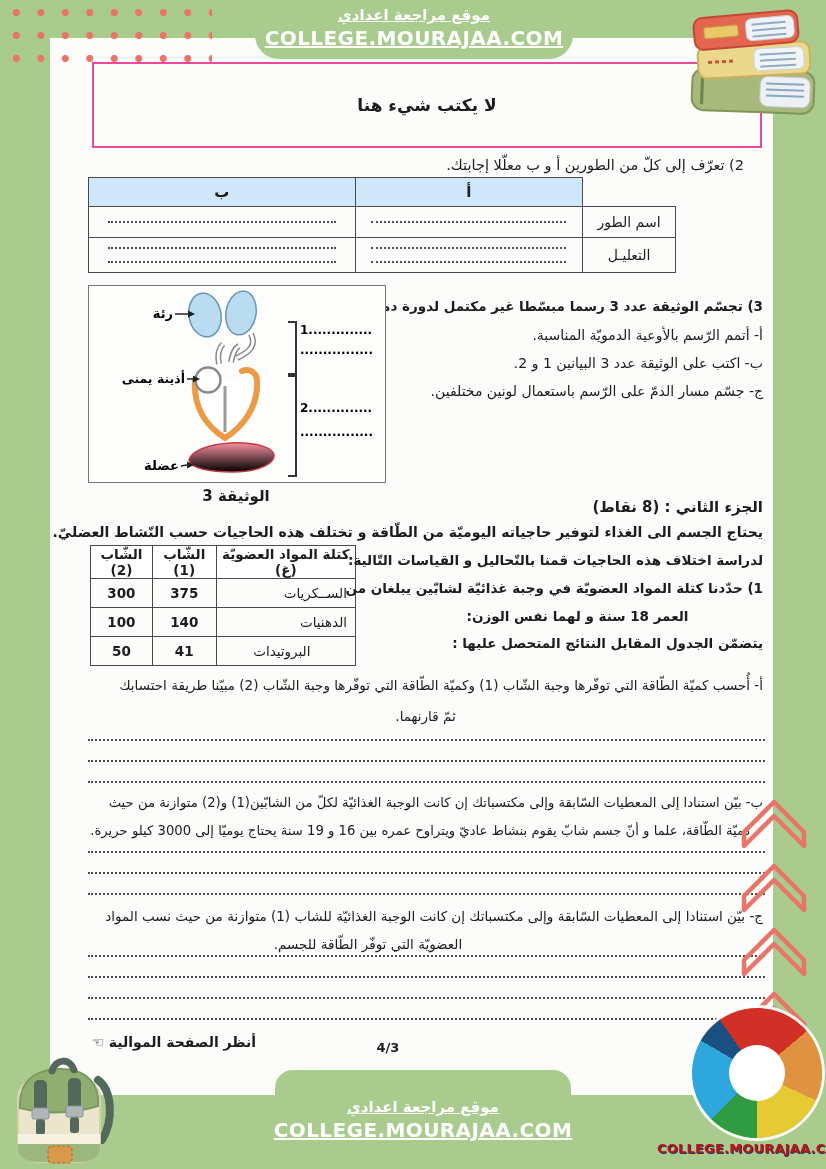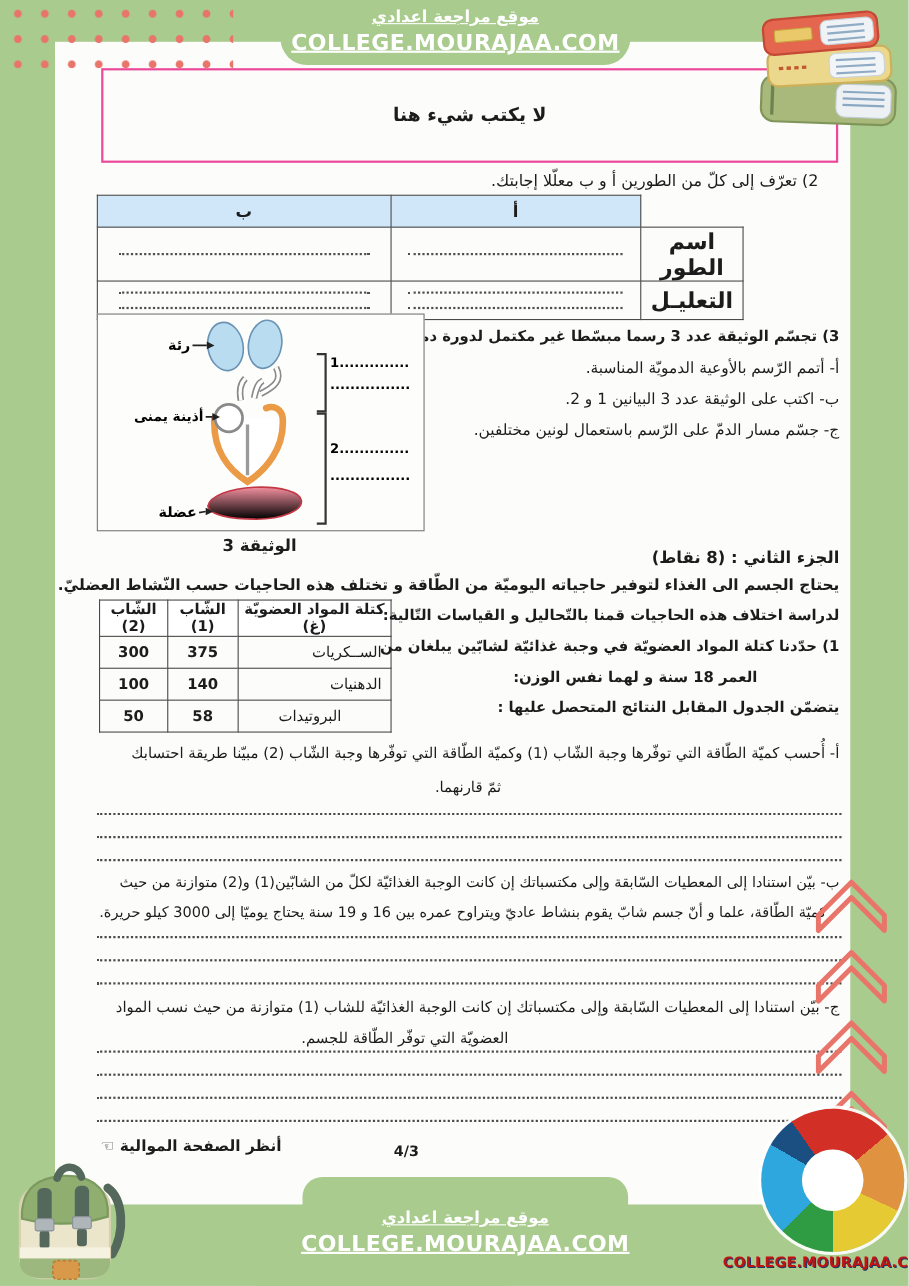--- a/index.html
+++ b/index.html
@@ -32,40 +32,40 @@
   
   .no-write{left:92px;top:62px;width:666px;height:82px;border:2px solid #ec4899;
     display:flex;align-items:center;justify-content:center;
     font-size:17px;font-weight:bold;z-index:2;}
 
   
   table{border-collapse:collapse;width:100%;}
   td{border:1.5px solid #4a4a4a;padding:0;vertical-align:middle;}
   td.noborder{border:none;}
   .blue-h{background:#cfe7f8;text-align:center;font-weight:bold;font-size:15px;}
-  .lblcell{text-align:center;font-weight:bold;font-size:20px;}
+  .lblcell{text-align:center;font-weight:normal;font-size:14px;}
   .dotline{height:0;border-bottom:2px dotted #4f4f4f;width:86%;margin:0 auto;}
   .t1{left:88px;top:177px;width:588px;z-index:2;}
   .t2{left:90px;top:545px;width:266px;z-index:2;}
   .t2 td{font-size:13.5px;text-align:center;}
   .t2 .hd{background:#fff;font-weight:bold;}
   .t2 .val{font-weight:bold;}
 
   
   .diagram-box{left:88px;top:285px;width:296px;height:196px;border:1.5px solid #777;z-index:2;background:#fdfdfb;}
   .doc-caption{left:88px;top:487px;width:296px;text-align:center;font-size:15px;font-weight:bold;z-index:2;}
 
   
   .tline{z-index:2;font-size:13.5px;line-height:26px;}
   .answer-line{height:0;border-bottom:2px dotted #4a4a4a;z-index:2;}
   .center{text-align:center;}
 
   
   .next-page{left:92px;top:1034px;width:152px;font-size:14px;font-weight:bold;z-index:2;padding-left:12px;}
-  .page-num{left:358px;top:1040px;width:60px;text-align:left;font-size:13px;font-weight:bold;z-index:2;}
+  .page-num{left:358px;top:1040px;width:60px;text-align:center;font-size:13px;font-weight:bold;z-index:2;}
 
   
   .backpack{left:6px;top:1046px;z-index:4;}
   .ring{left:692px;top:1008px;width:130px;height:130px;border-radius:50%;z-index:4;
     background:conic-gradient(from -35deg,#d23027 0deg 85deg,#df923f 85deg 150deg,#e5ca33 150deg 215deg,#2f9b43 215deg 260deg,#2ea6de 260deg 335deg,#1b4f81 335deg 360deg);
     box-shadow:0 0 0 3px rgba(255,255,255,.9);}
   .ring::after{content:'';position:absolute;left:50%;top:50%;width:56px;height:56px;margin:-28px 0 0 -28px;border-radius:50%;background:#fff;}
   .logo-caption{left:657px;top:1141px;width:172px;text-align:center;font-size:13px;font-weight:800;
     color:#c01414;text-shadow:1px 1px 0 #1d3a66;letter-spacing:.2px;z-index:4;}
 </style>
@@ -224,21 +224,21 @@
         <td class="val">375</td>
         <td class="val">300</td>
       </tr>
       <tr style="height:29px">
         <td style="text-align:right;padding-right:8px;">الدهنيات</td>
         <td class="val">140</td>
         <td class="val">100</td>
       </tr>
       <tr style="height:29px">
         <td style="text-align:center;padding-right:8px;">البروتيدات</td>
-        <td class="val">58</td>
+        <td class="val">41</td>
         <td class="val">50</td>
       </tr>
     </tbody>
       </table>
   </div>
 
   <div class="abs rtl" style="left:362px;top:546px;width:401px;z-index:2;">
     <div class="tline bold nowrap" style="line-height:28px;font-size:13.5px;">لدراسة اختلاف هذه الحاجيات قمنا بالتّحاليل و القياسات التّالية:</div>
     <div class="tline bold nowrap" style="line-height:28px;font-size:13.5px;">1) حدّدنا كتلة المواد العضويّة في وجبة غذائيّة لشابّين يبلغان من</div>
     <div class="tline bold nowrap" style="line-height:28px;font-size:13.5px;padding-left:30px;text-align:center;">العمر 18 سنة و لهما نفس الوزن:</div>

